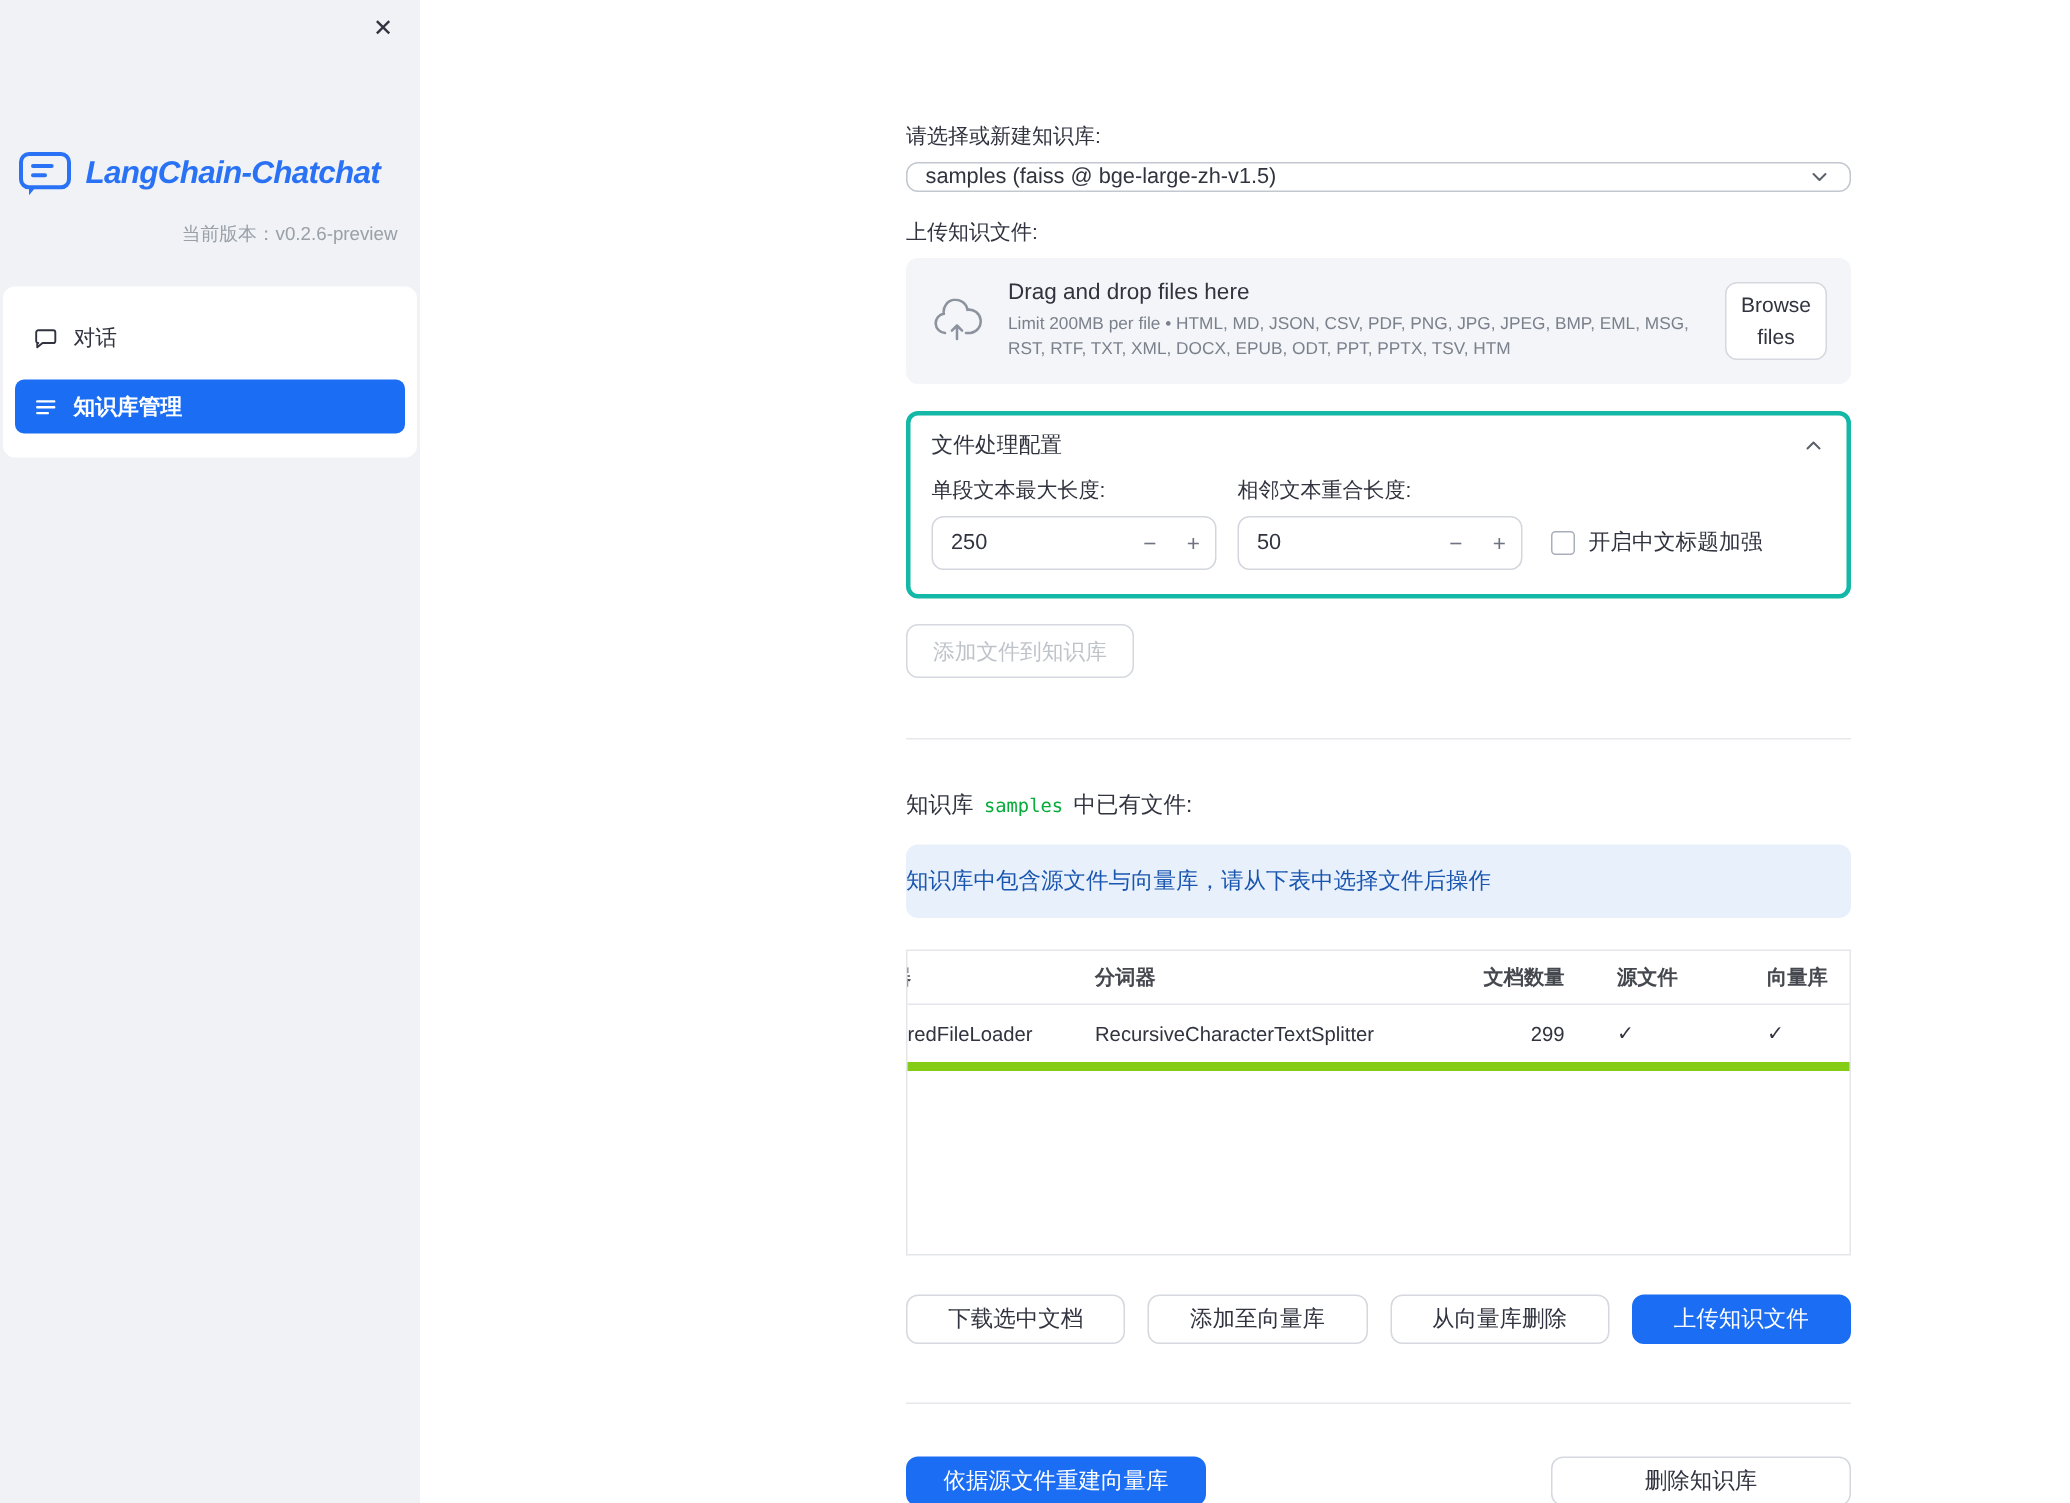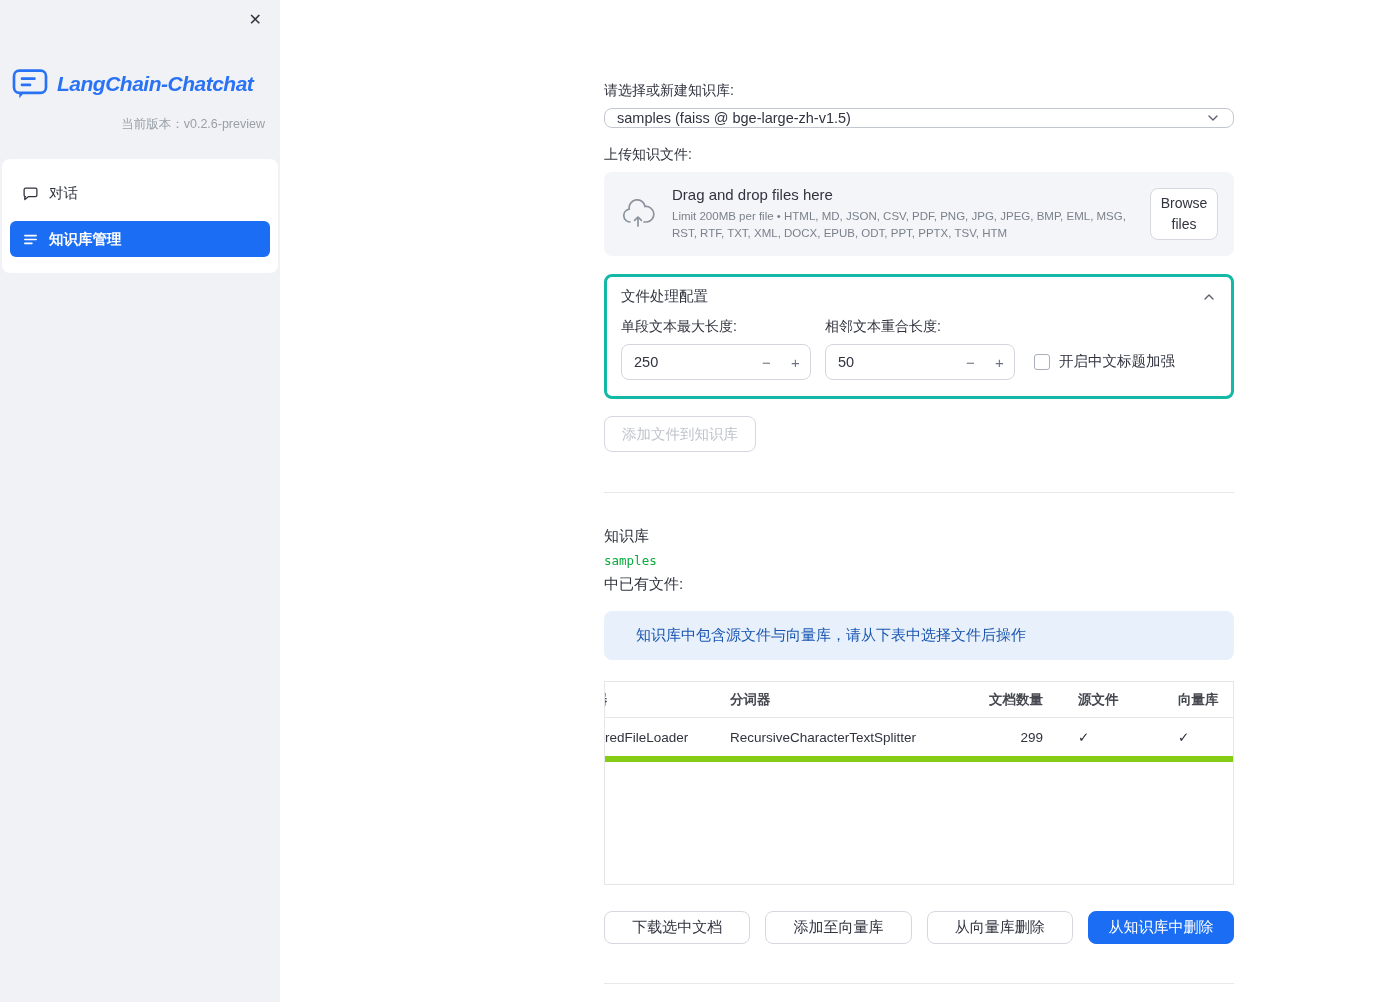--- a/index.html
+++ b/index.html
@@ -18,21 +18,21 @@
   
   .sidebar{
     position:fixed; left:0; top:0; width:280px; height:1002px;
     background:#f0f2f6;
   }
   .close-btn{
     position:absolute; top:8px; right:14px;
     font-size:16px; color:#31333f; cursor:pointer; line-height:1;
     padding:4px;
   }
-  .logo-row{ margin:68px 0 0 12px; display:flex; align-items:center; gap:9px; }
+  .logo-row{ margin:100px 0 0 12px; display:flex; align-items:center; gap:9px; }
   .logo-text{
     font-size:21px; font-weight:bold; font-style:italic; color:#2a72f5;
     letter-spacing:-0.5px;
   }
   .version{
     margin-top:16px; text-align:right; margin-right:15px;
     font-size:12.5px; color:#9aa0a8;
   }
   .menu-card{
     margin:26px 2px 0 2px; background:#ffffff; border-radius:8px;
@@ -101,29 +101,29 @@
   .add-btn{
     margin-top:17px; height:36px; padding:0 17px;
     background:#ffffff; border:1px solid var(--border); border-radius:8px;
     font-size:14.5px; color:#bfc3ca; font-family:inherit;
   }
 
   hr.divider{ border:none; border-top:1px solid #e6e8eb; }
   hr.d1{ margin:40px 0 0 0; }
   hr.d2{ margin:39px 0 0 0; }
 
-  .kb-line{ margin-top:34px; font-size:15px; display:flex; align-items:baseline; gap:7px;flex-direction:column; }
+  .kb-line{ margin-top:34px; font-size:15px; display:flex; align-items:baseline; gap:7px; }
   .kb-line code{
     font-family:"DejaVu Sans Mono","Liberation Mono",monospace;
     font-size:12.5px; color:#09ab3b;
   }
 
   .info{
     margin-top:17px; background:#e8f1fb; border-radius:8px;
-    padding:15px 32px; font-size:15px; color:#1a56b0;
+    padding:15px 0; font-size:15px; color:#1a56b0;
   }
 
   .table{
     margin-top:21px; border:1px solid var(--light-border);
     height:204px; font-size:13.5px; background:#fff;
   }
   .trow{ display:flex; align-items:center; }
   .thead{ height:36px; border-bottom:1px solid var(--light-border); font-weight:600; color:#45484f; }
   .tbody-row{ height:44px; border-bottom:6px solid #84cc16; cursor:pointer; }
   .tc{ padding:0 10px; overflow:hidden; white-space:nowrap; }
@@ -274,21 +274,21 @@
       <div class="tc c3">299</div>
       <div class="tc c4">✓</div>
       <div class="tc c5">✓</div>
     </div>
   </div>
 
   <div class="btn-row">
     <button class="btn secondary">下载选中文档</button>
     <button class="btn secondary">添加至向量库</button>
     <button class="btn secondary">从向量库删除</button>
-    <button class="btn primary">从知识库中删除</button>
+    <button class="btn primary">上传知识文件</button>
   </div>
 
   <hr class="divider d2">
 
   <div class="bottom-row">
     <button class="btn primary">依据源文件重建向量库</button>
     <button class="btn secondary">删除知识库</button>
   </div>
 
 </div>

